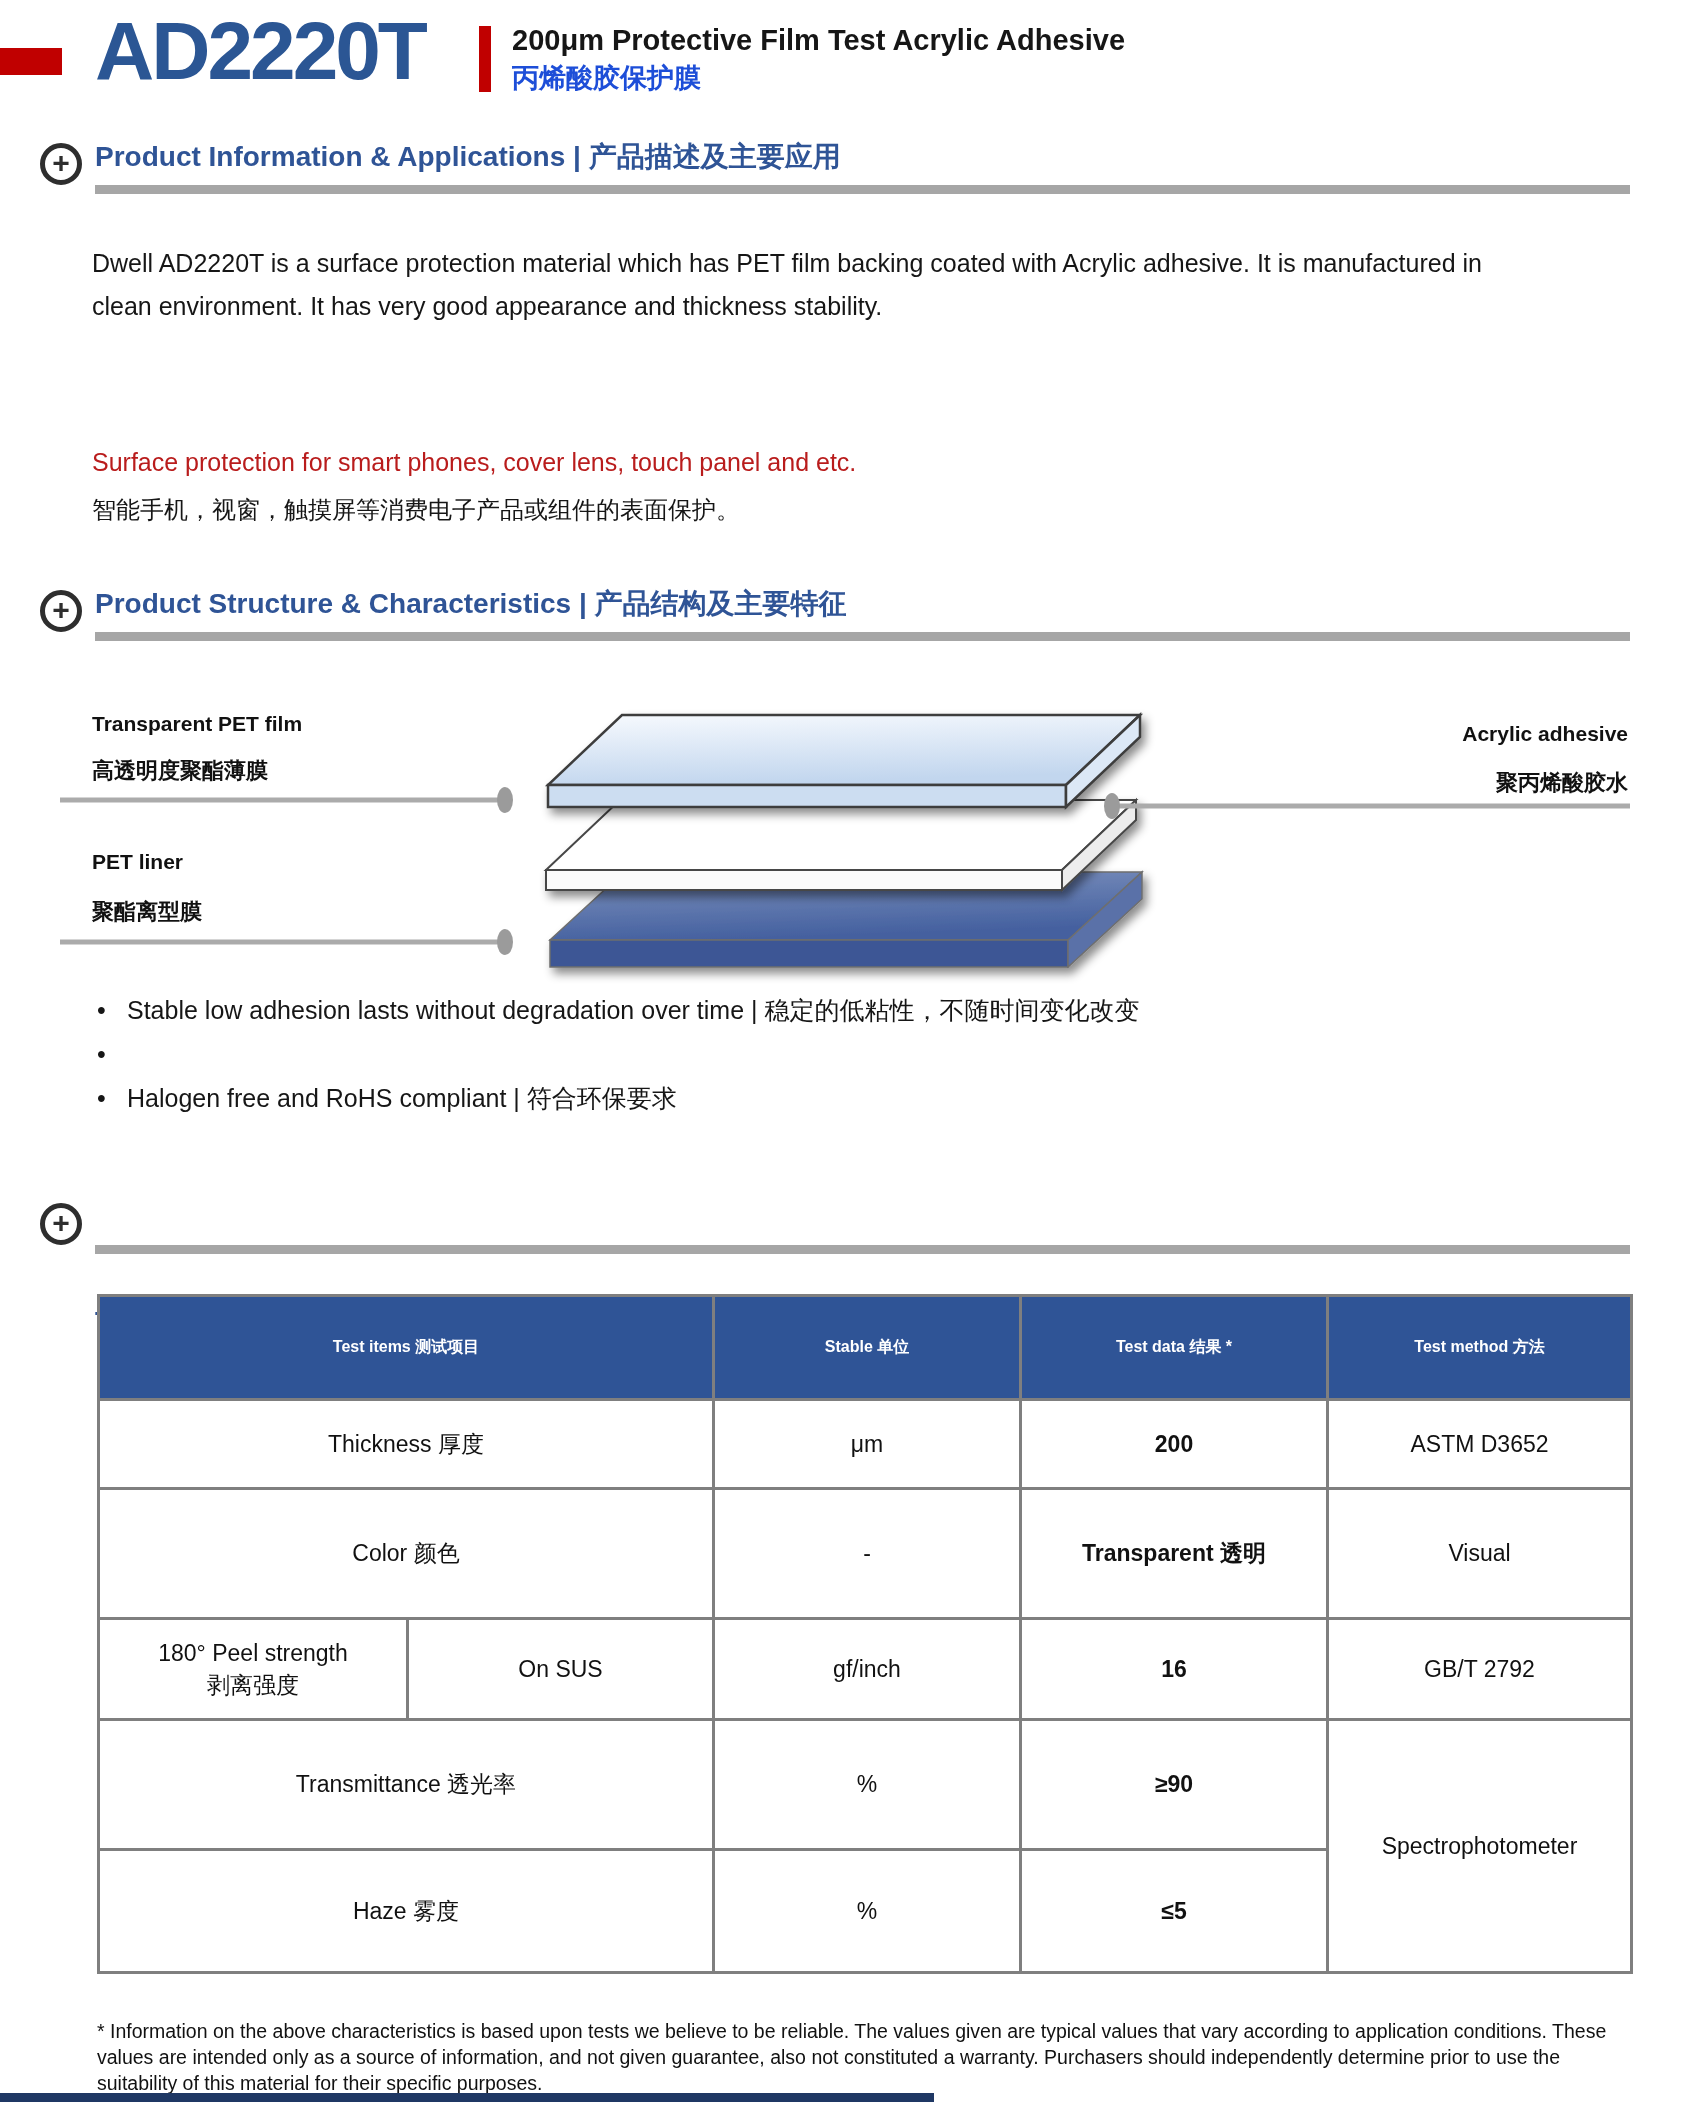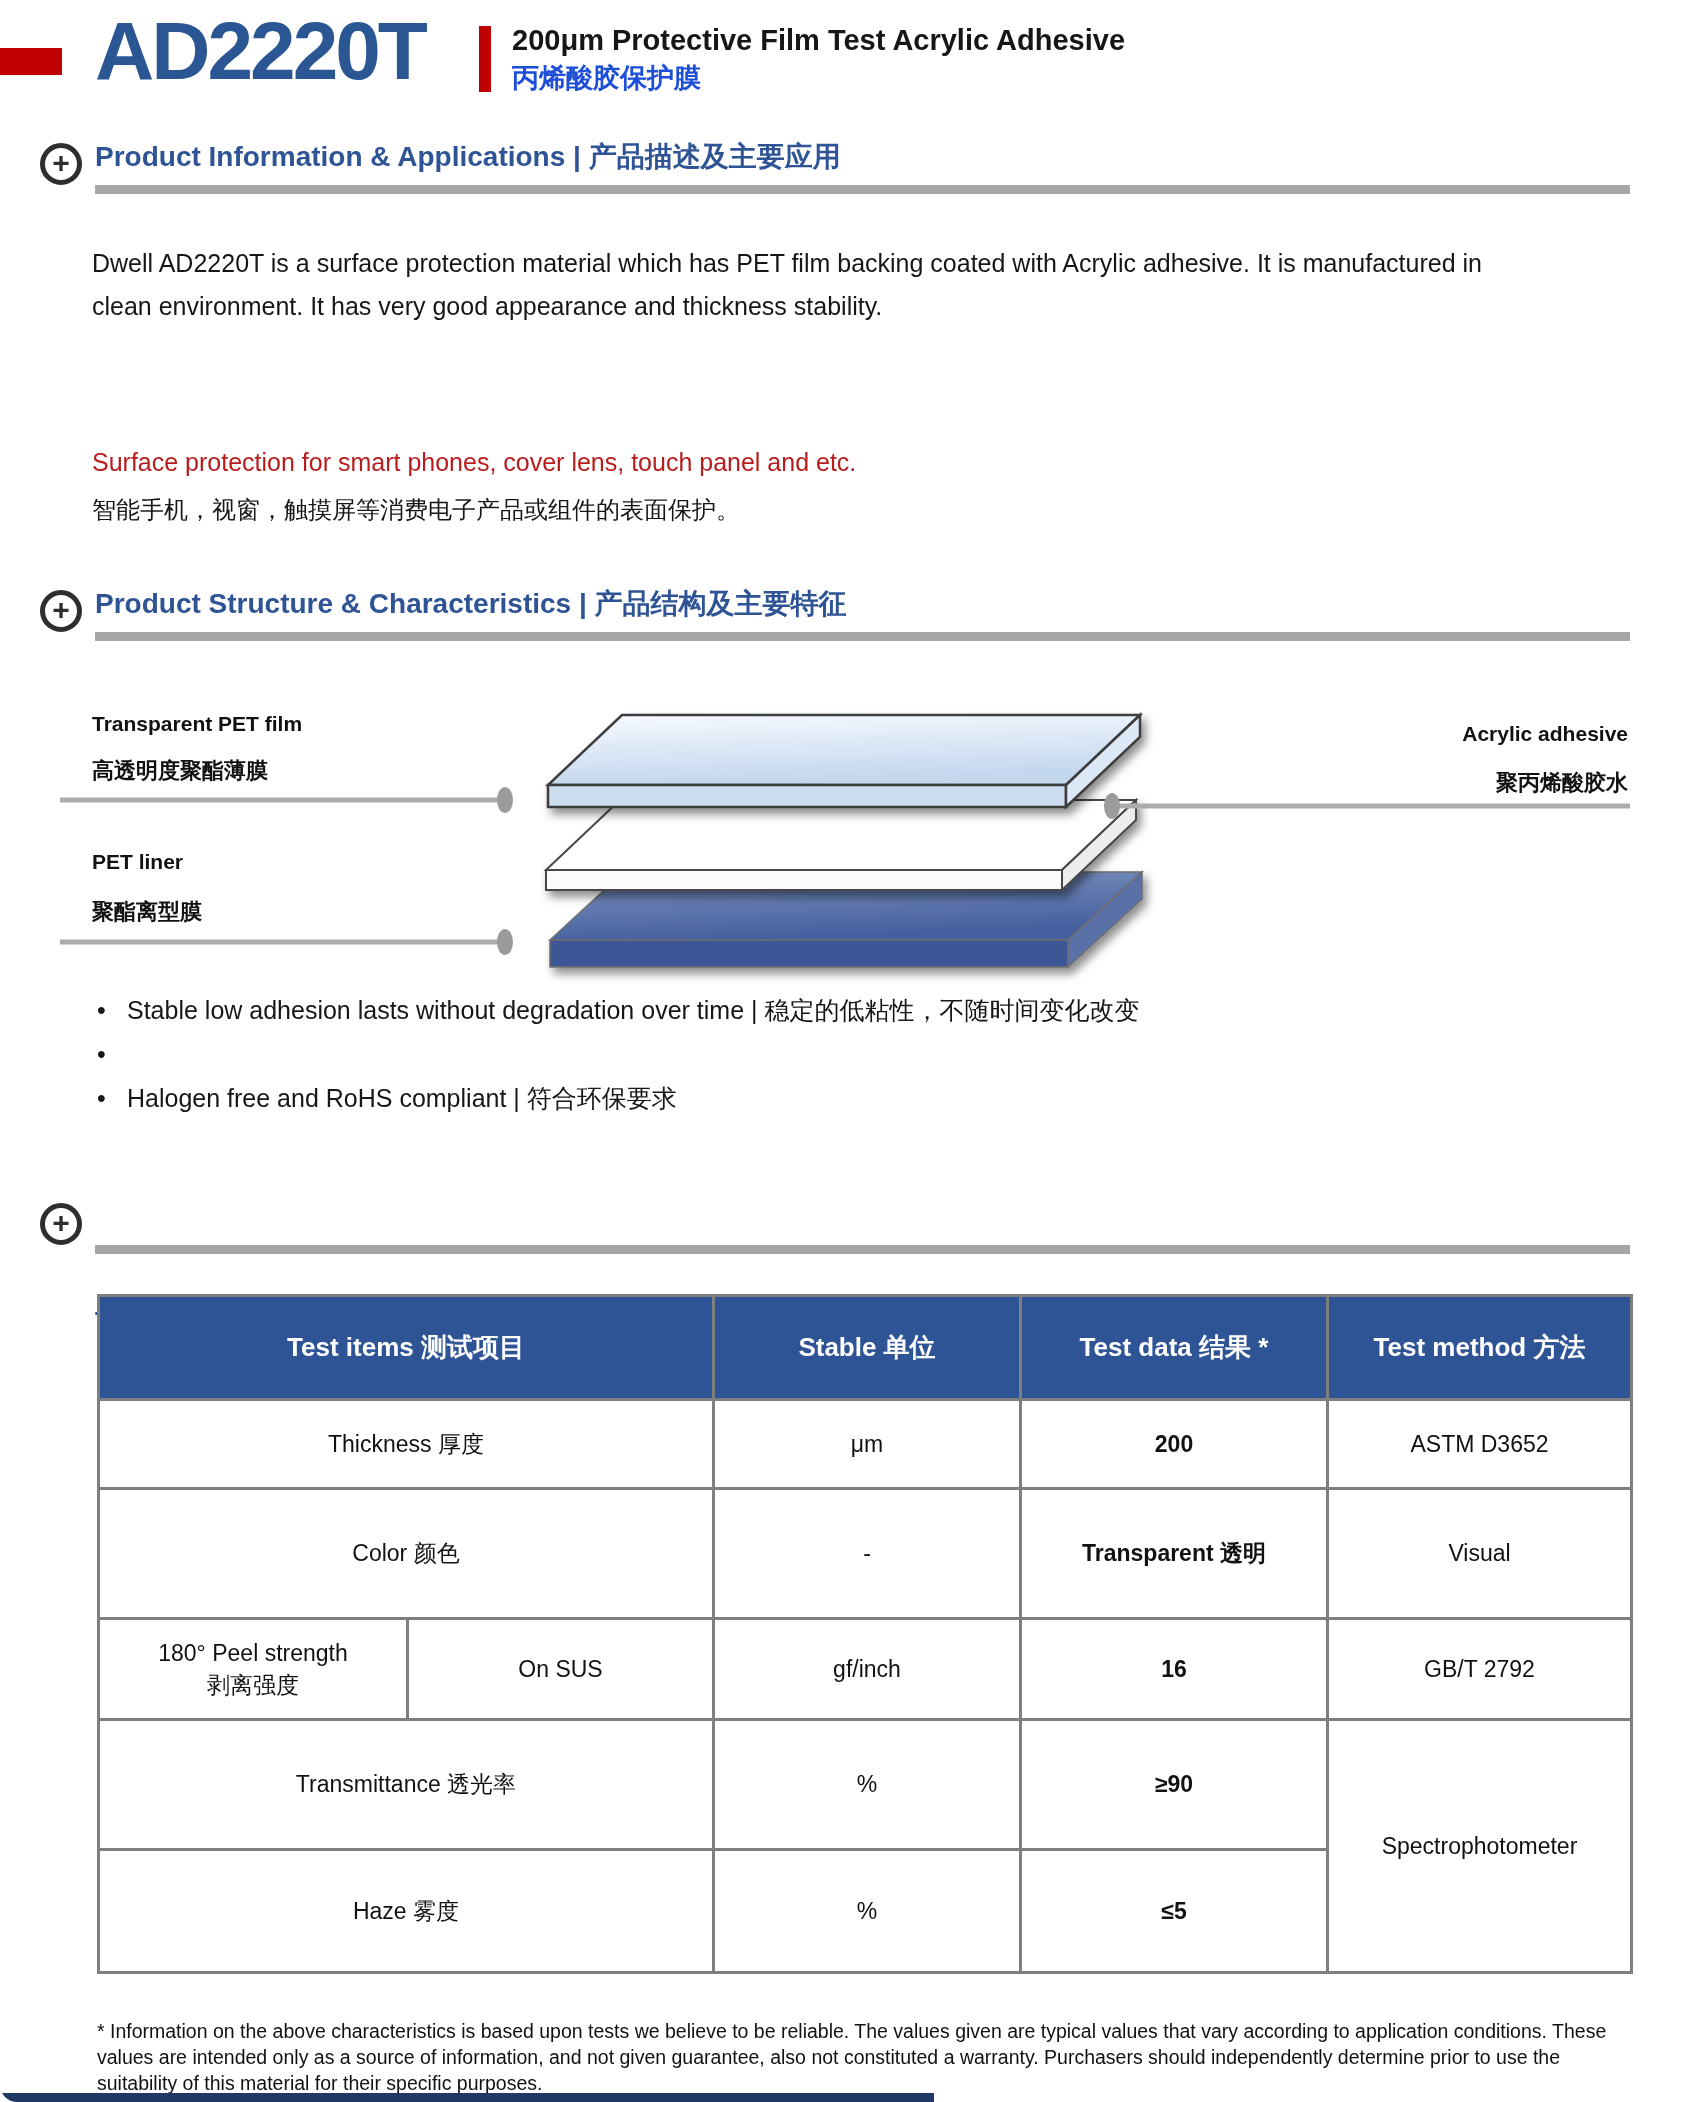--- a/index.html
+++ b/index.html
@@ -1,18 +1,18 @@
 <!DOCTYPE html>
 <html><head>
 <meta charset="utf-8">
 <style>
   html,body{margin:0;padding:0;background:#ffffff;}
   .page{
     position:relative;width:1705px;height:2102px;background:#ffffff;overflow:hidden;
-    font-family:"Liberation Sans", sans-serif;color:#1a1a1a;border-radius:17px;
+    font-family:"Liberation Sans", sans-serif;color:#1a1a1a;
   }
   .abs{position:absolute;}
 
   
   .red-block{left:0;top:48px;width:62px;height:27px;background:#C00000;}
   .brand{left:95px;top:10px;font-size:82px;font-weight:800;letter-spacing:-3px;color:#2B5694;line-height:1;white-space:nowrap;}
   .red-divider{left:479px;top:26px;width:12px;height:66px;background:#C00000;}
   .subtitle-en{left:512px;top:24px;font-size:29px;font-weight:bold;color:#161616;white-space:nowrap;}
   .subtitle-zh{left:512px;top:60px;font-size:27px;font-weight:bold;color:#1d4ed8;white-space:nowrap;}
 
@@ -37,21 +37,21 @@
   
   .bullets{left:97px;top:988px;}
   .bullet-row{display:flex;align-items:flex-start;font-size:25px;line-height:44px;color:#161616;}
   .bullet-glyph{width:30px;flex:0 0 30px;font-size:25px;}
   .bullet-text{white-space:nowrap;}
 
   
   table.tech{position:absolute;left:97px;top:1294px;width:1533px;border-collapse:collapse;table-layout:fixed;}
   table.tech td{border:3px solid #7F7F7F;text-align:center;vertical-align:middle;
     font-size:23px;color:#111;padding:0 6px;background:#ffffff;}
-  tr.hdr td{background:#2F5496;color:#ffffff;font-weight:bold;font-size:26px;}
+  tr.hdr td{background:#2F5496;color:#ffffff;font-weight:bold;font-size:16px;}
   tr.hdr{height:104px;}
   tr.r1{height:89px;} tr.r2{height:130px;} tr.r3{height:101px;} tr.r4{height:130px;} tr.r5{height:123px;}
   td.result{background:#D9E2F3;font-weight:bold;}
   .item-line{line-height:32px;}
 
   
   .footnote{left:97px;top:2018px;width:1533px;font-size:19.5px;line-height:26px;color:#111;}
   .bottom-bar{left:0;top:2093px;width:934px;height:9px;background:#1F3864;}
 </style>
 </head>

